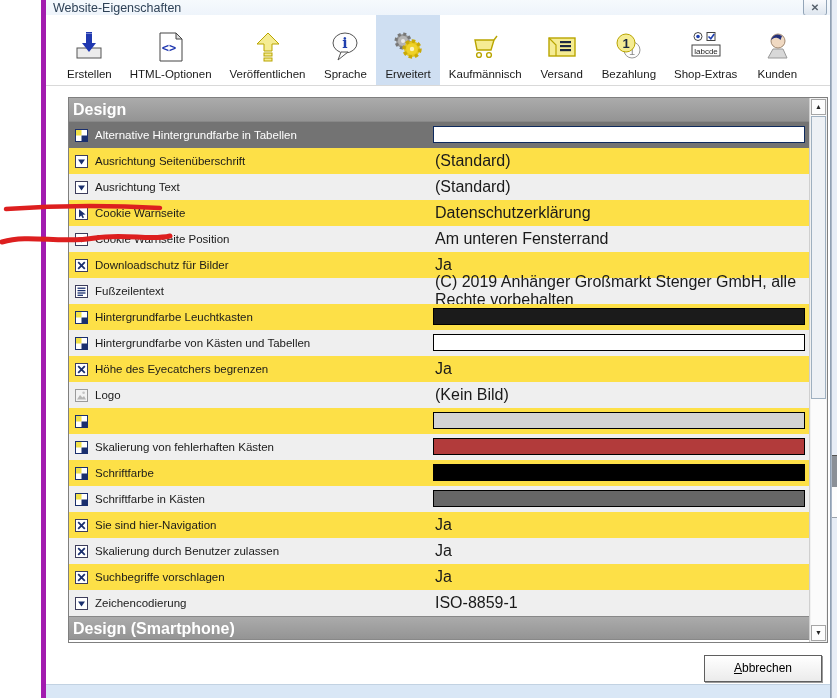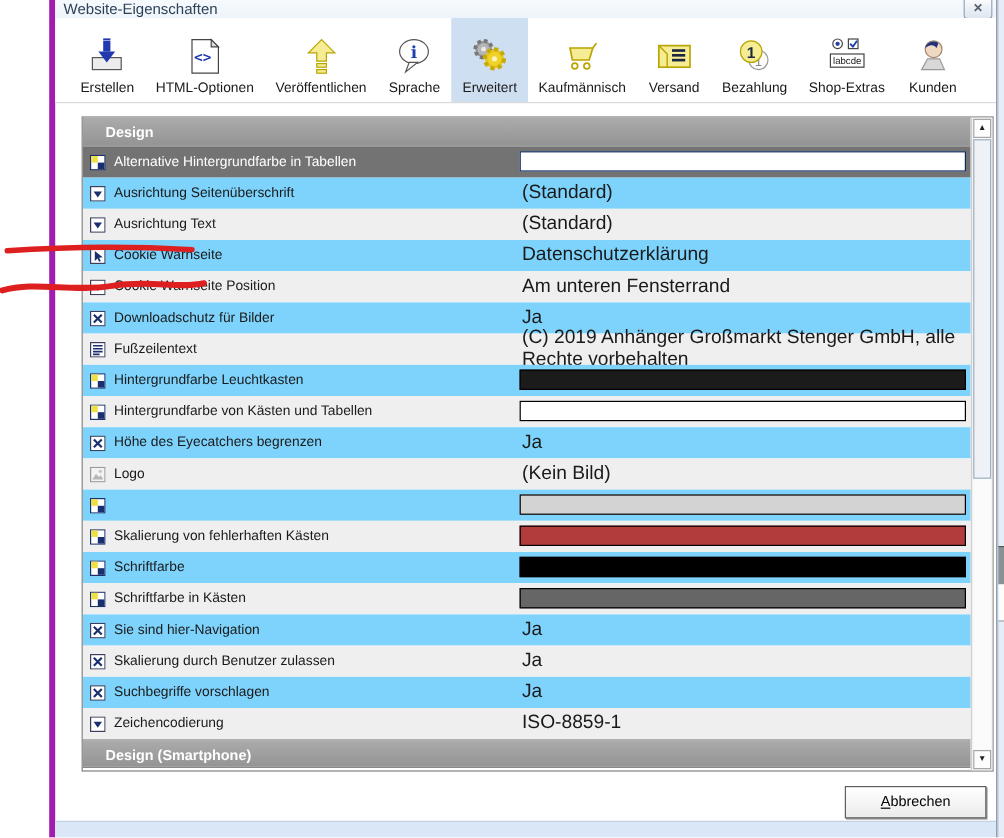--- a/index.html
+++ b/index.html
@@ -29,23 +29,23 @@
   .tb-item { display:flex; flex-direction:column; align-items:center; justify-content:flex-end;
     padding:4px 9px 5px 9px; min-width:62px; }
   .tb-item.selected { background:#cfdff2; }
   .tb-icon { height:38px; display:flex; align-items:center; justify-content:center; }
   .tb-label { font-size:11.5px; color:#1a1a1a; white-space:nowrap; margin-top:2px; }
 
   .grid { position:absolute; left:22px; top:97px; width:760px; height:546px;
     border:1px solid #7f7f7f; background:#fff; display:flex; }
   .grid-content { flex:1; display:flex; flex-direction:column; overflow:hidden; }
   .section-header { height:24px; background:linear-gradient(#ababab,#949494);
-    color:#ffffff; font-weight:bold; font-size:12px; line-height:24px; padding-left:19px;
+    color:#ffffff; font-weight:bold; font-size:16px; line-height:24px; padding-left:4px;
     border-bottom:1px solid #888; }
-  .row { height:26px; display:flex; align-items:center; background:#7dd3fc; position:relative; }
+  .row { height:26px; display:flex; align-items:center; background:#fde047; position:relative; }
   .row.alt { background:#efefef; }
   .row.selected { background:#737373; }
   .row.selected .row-label { color:#ffffff; }
   .row-icon { width:13px; height:13px; margin-left:6px; flex:0 0 13px; display:block; }
   .row-label { font-size:11.5px; color:#1a1a1a; margin-left:7px; white-space:nowrap; }
   .row-value { position:absolute; left:366px; top:0; bottom:0; display:flex; align-items:center;
     font-size:16px; color:#1a1a1a; }
   .swatch { position:absolute; left:364px; top:4px; height:17px; width:372px;
     border:1px solid #000; }
   .row.selected .swatch { border-color:#0e2a5e; }

